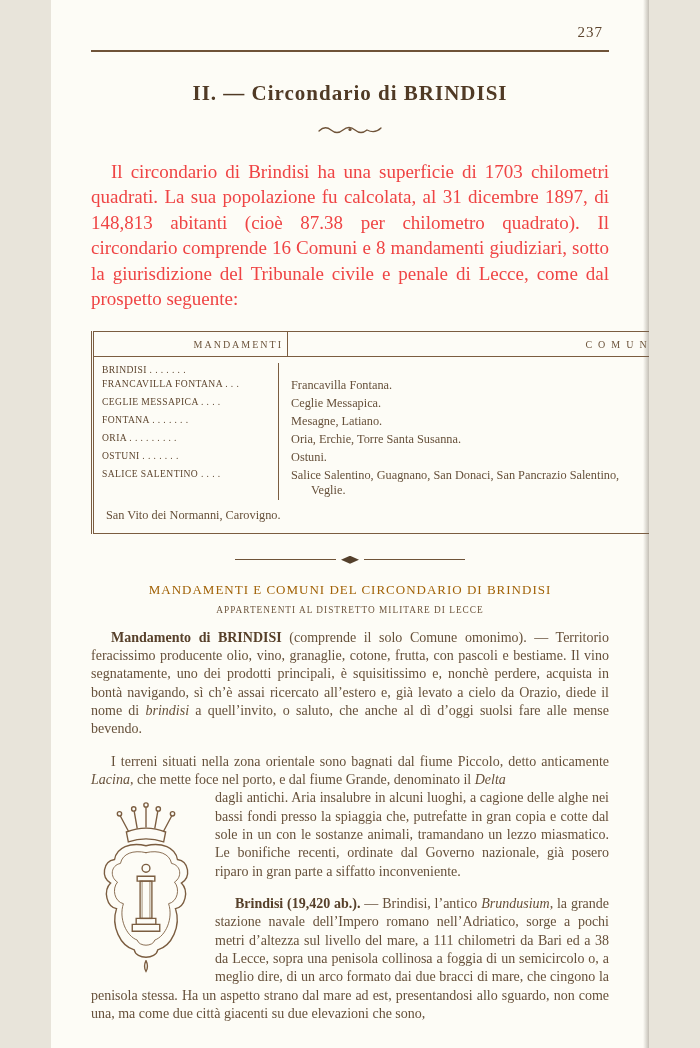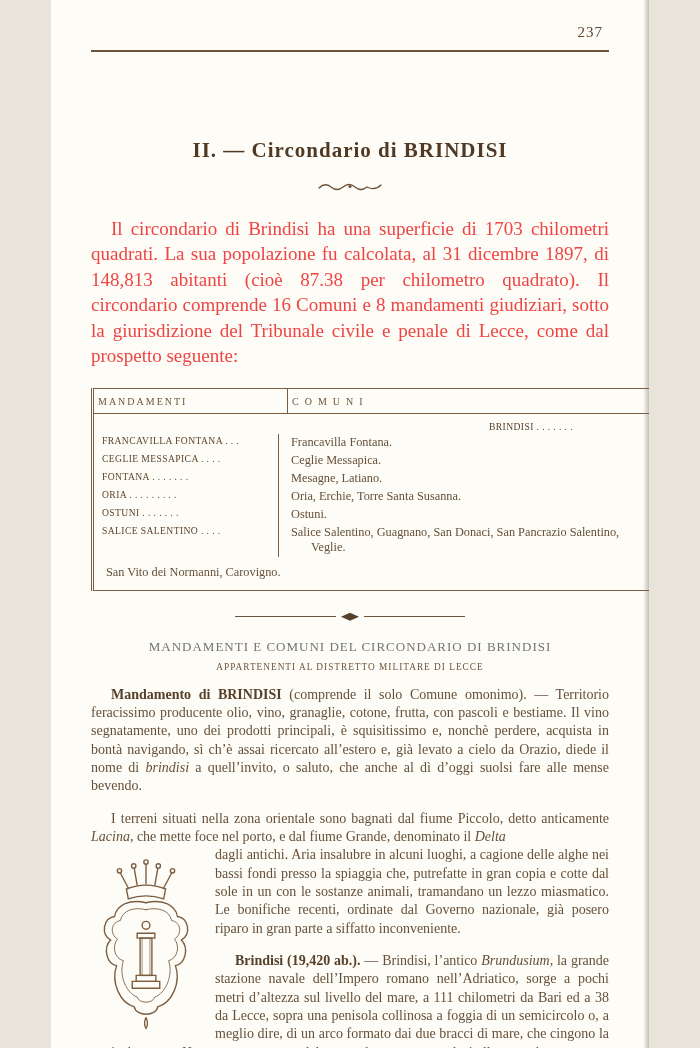--- a/index.html
+++ b/index.html
@@ -20,63 +20,63 @@
     pointer-events:none;
   }
   .page-number{
     text-align:right;font-size:15px;letter-spacing:1px;color:#5d452e;
     padding-right:6px;
   }
   .top-rule{
     margin-top:9px;height:2px;background:#6f5338;border:none;
   }
   .doc-title{
-    margin-top:86px;text-align:center;
+    margin-top:29px;text-align:center;
     font-size:21px;font-weight:bold;color:#503a25;
     letter-spacing:1px;
   }
   .ornament{ text-align:center;margin-top:16px; }
   .intro{
     font-size:19px;line-height:1.34;
     text-align:justify;text-indent:20px;color:#ef4444;
   }
   
   .prospetto{
     width:572px;margin-top:16px;
     border-top:1px solid #7b5d40;
     border-bottom:1px solid #7b5d40;
     border-left:3px double #7b5d40;
     border-right:3px double #7b5d40;
     font-size:12px;color:#66503a;
   }
   .thead{display:flex;border-bottom:1px solid #7b5d40;}
   .thead .hcell{
-    padding:7px 4px 6px;text-align:left;
+    padding:7px 4px 6px;text-align:right;
     font-size:10px;color:#6d553c;
   }
   .hcell.h-mand{width:185px;border-right:1px solid #7b5d40;letter-spacing:2px;}
   .hcell.h-com{flex:1;letter-spacing:6px;}
   .tbody{padding:6px 0 8px;}
-  .trow{display:flex;justify-content:flex-end;}
+  .trow{display:flex;}
   .tcell{padding:1px 8px 2px;}
   .c-mand{
     width:185px;box-sizing:border-box;border-right:1px solid #7b5d40;
     font-size:9.6px;letter-spacing:.4px;color:#5d452e;
     white-space:nowrap;overflow:hidden;
   }
   .c-com{flex:1;font-size:12.3px;padding-left:12px;padding-right:14px;
     text-indent:-20px;margin-left:20px;}
   .trow:last-child{margin-top:7px;}
   
   .divider{display:flex;align-items:center;justify-content:center;width:230px;margin:22px auto 18px;}
   .divider .dline{flex:1;height:1px;background:#6f5338;}
   .divider .diamond{width:18px;height:8px;background:#54402b;margin:0 5px;
     clip-path:polygon(50% 0,100% 50%,50% 100%,0 50%);}
   
-  .sec-heading{text-align:center;font-size:13px;letter-spacing:1px;color:#737373;}
+  .sec-heading{text-align:center;font-size:13px;letter-spacing:1px;color:#a16207;}
   .sec-subheading{text-align:center;font-size:9.3px;letter-spacing:1px;color:#6d553c;margin-top:7px;}
   
   .body-par{
     margin:14px 0 0;font-size:14px;line-height:1.31;
     text-align:justify;text-indent:20px;color:#66503a;
   }
   .body-par.cont{margin-top:0;text-indent:0;}
   .b{font-weight:bold;color:#57402a;}
   .i{font-style:italic;}
   .wrap-section{margin-top:0;}

